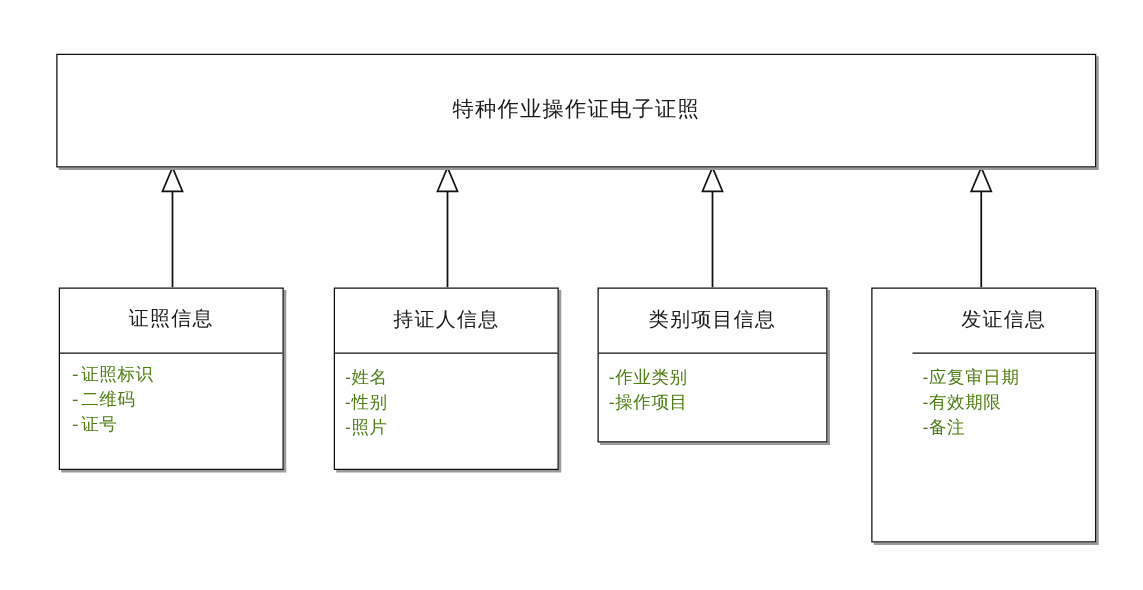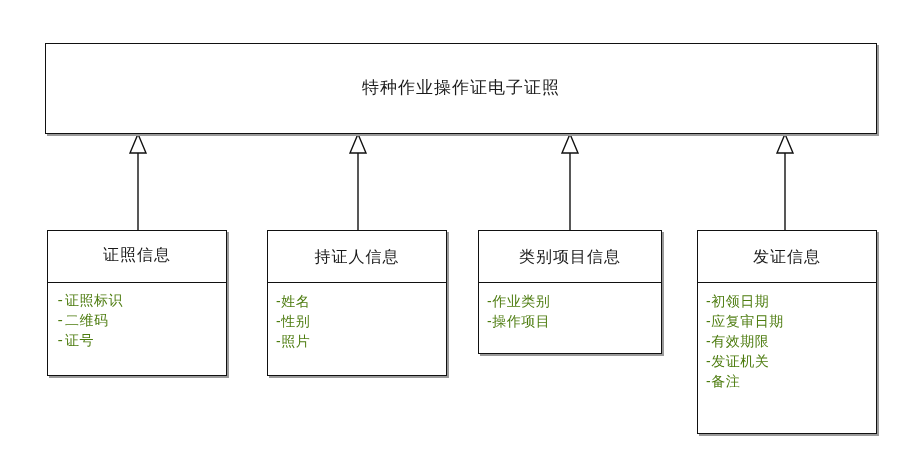--- a/index.html
+++ b/index.html
@@ -107,20 +107,21 @@
     width: 184px;
     height: 124px;
   }
   #box-category .uml-title { height: 52px; }
 
   #box-issue {
     left: 697px;
     top: 230px;
     width: 180px;
     height: 204px;
+    padding-left: 32px;
   }
   #box-issue .uml-title { height: 52px; }
 </style>
 </head>
 <body>
 
 <div id="diagram">
 
   <svg id="connectors" viewBox="0 0 914 472" width="914" height="472">
     <g stroke="#111111" stroke-width="1.4" fill="#ffffff">
@@ -165,21 +166,19 @@
     <div class="uml-title with-divider">类别项目信息</div>
     <div class="uml-attrs">
       <div class="uml-attr">-作业类别</div>
       <div class="uml-attr">-操作项目</div>
     </div>
   </div>
 
   <div class="uml-box" id="box-issue">
     <div class="uml-title with-divider">发证信息</div>
     <div class="uml-attrs">
-      <div class="uml-attr">-初领日期</div>
       <div class="uml-attr">-应复审日期</div>
       <div class="uml-attr">-有效期限</div>
-      <div class="uml-attr">-发证机关</div>
       <div class="uml-attr">-备注</div>
     </div>
   </div>
 
 </div>
 
 </body></html>

